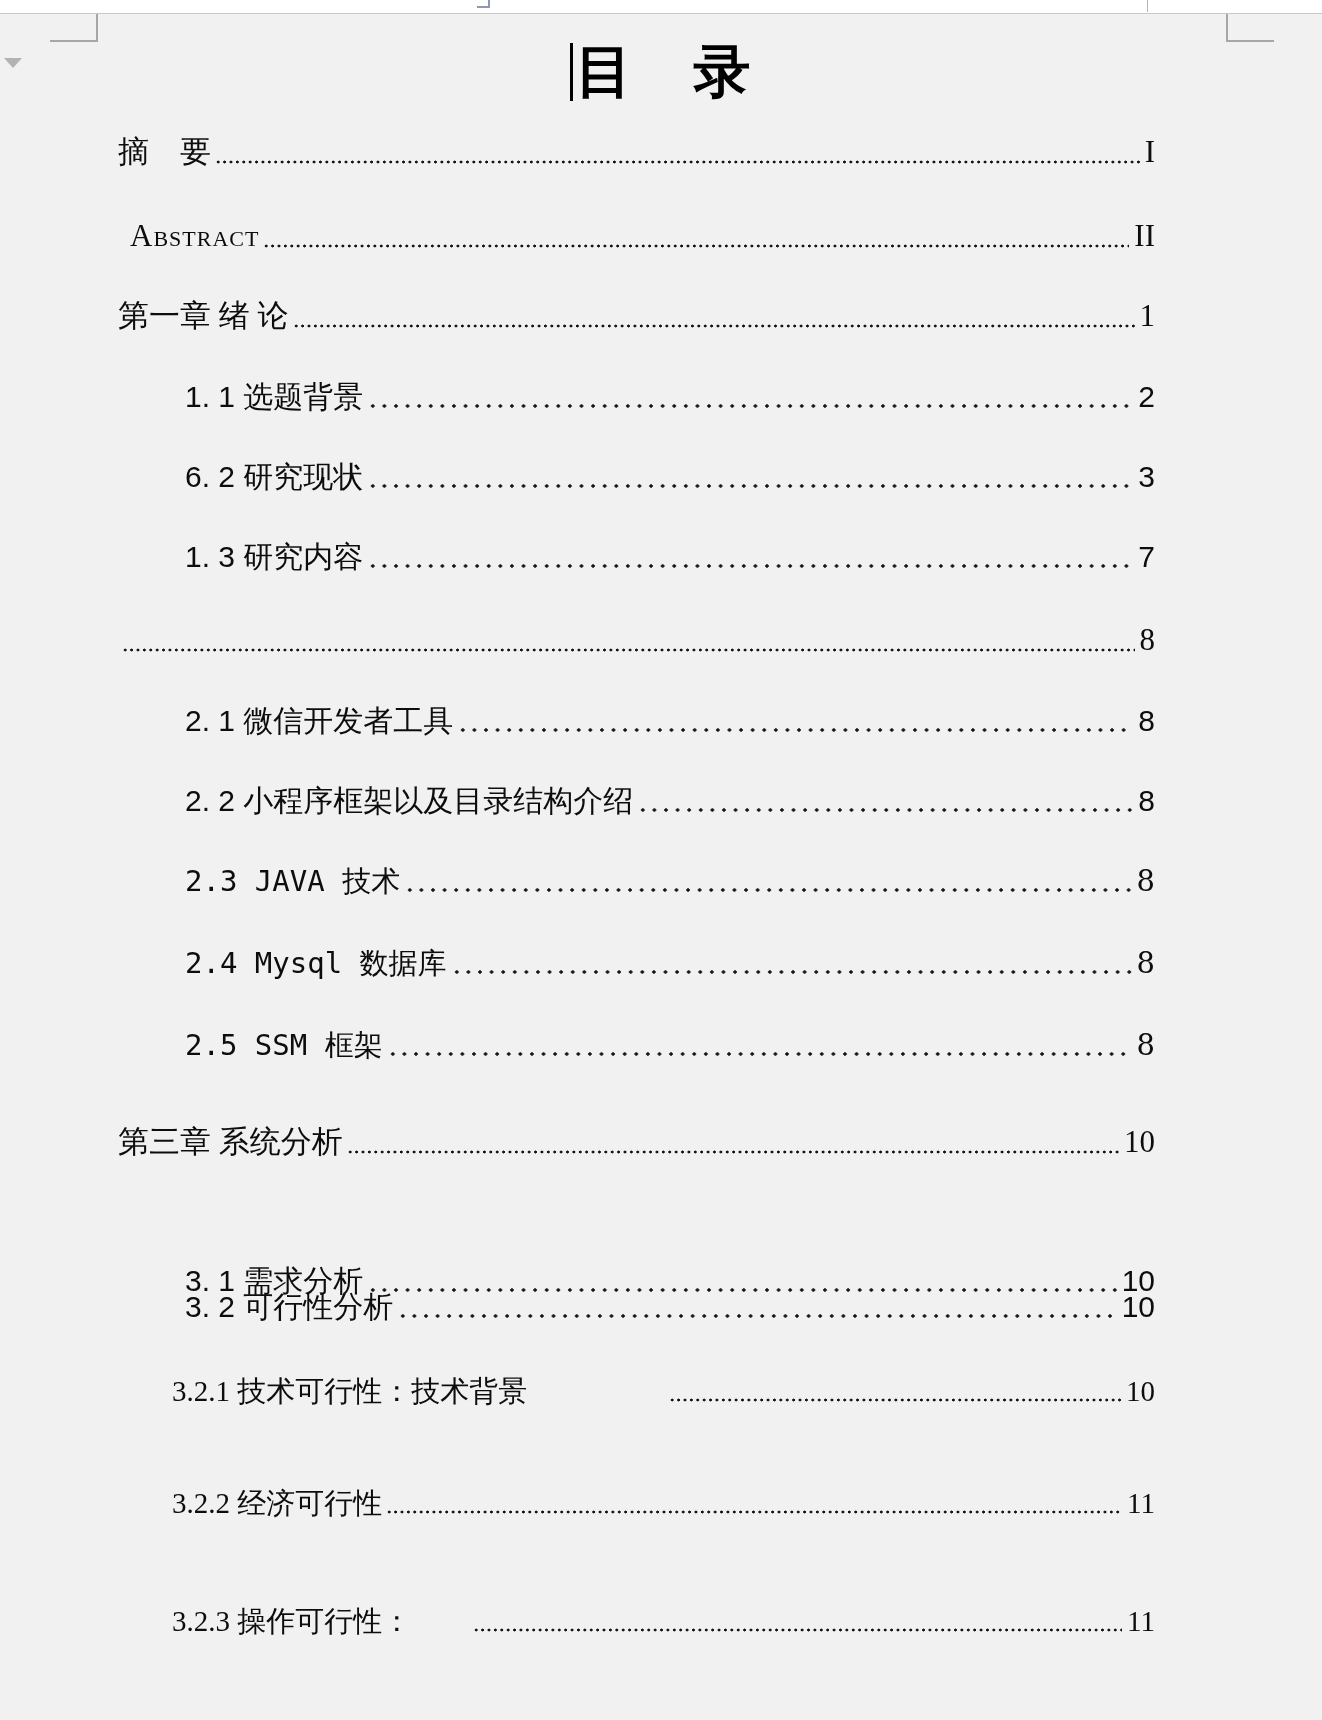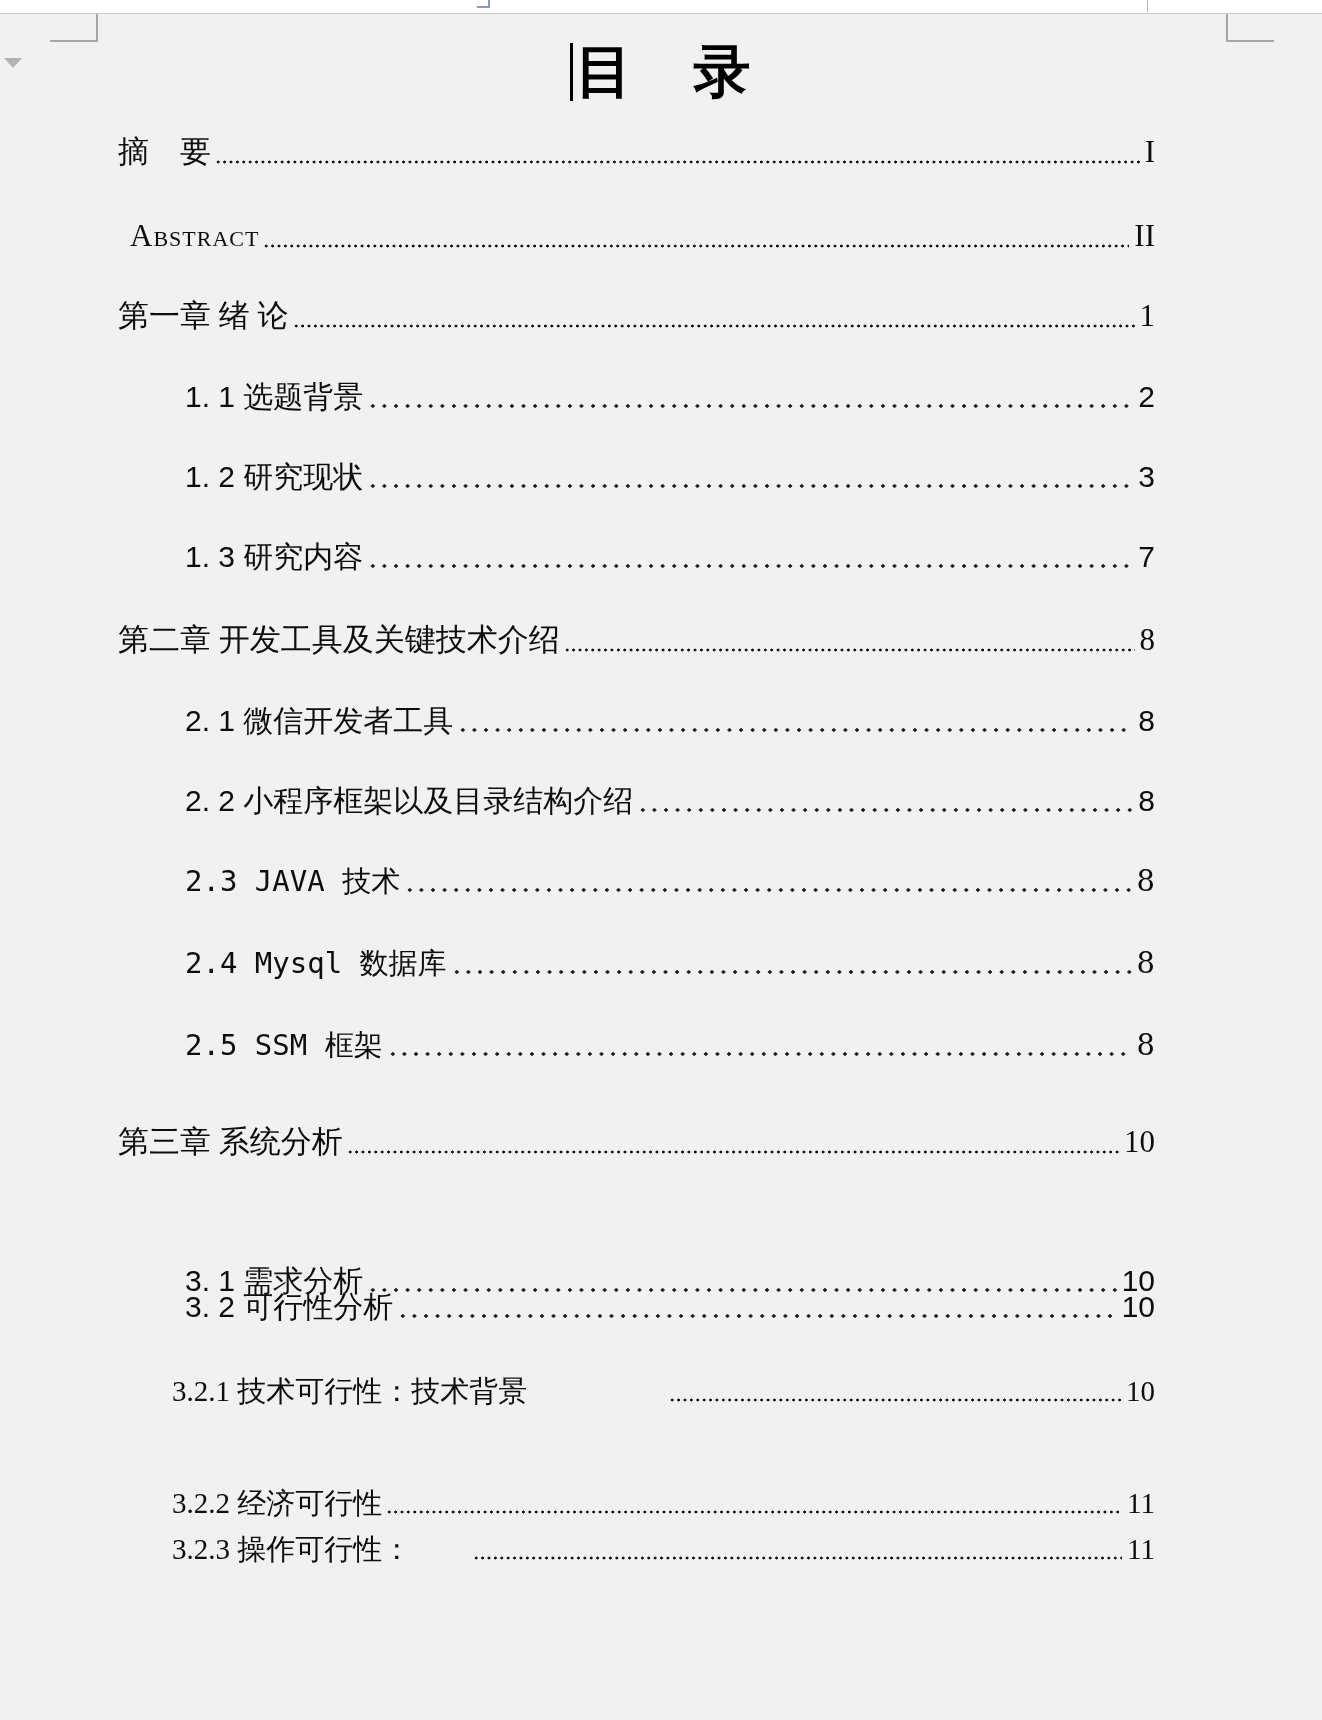--- a/index.html
+++ b/index.html
@@ -80,31 +80,30 @@
         <span class="label">第一章 绪 论</span>
         <span class="leader leader-dense"></span>
         <span class="num">1</span>
       </div>
       <div class="row lv-section f-sans" style="top: 376px;">
         <span class="label">1. 1 选题背景</span>
         <span class="leader leader-spaced"></span>
         <span class="num">2</span>
       </div>
       <div class="row lv-section f-sans" style="top: 456px;">
-        <span class="label">1. 2 研究现状</span>
+        <span class="label">6. 2 研究现状</span>
         <span class="leader leader-spaced"></span>
         <span class="num">3</span>
       </div>
       <div class="row lv-section f-sans" style="top: 536px; text-align: right;">
         <span class="label">1. 3 研究内容</span>
         <span class="leader leader-spaced"></span>
         <span class="num">7</span>
       </div>
       <div class="row lv-chapter f-serif" style="top: 620px;">
-        <span class="label">第二章 开发工具及关键技术介绍</span>
         <span class="leader leader-dense"></span>
         <span class="num">8</span>
       </div>
       <div class="row lv-section f-sans" style="top: 700px;">
         <span class="label">2. 1 微信开发者工具</span>
         <span class="leader leader-spaced"></span>
         <span class="num">8</span>
       </div>
       <div class="row lv-section f-sans" style="top: 780px;">
         <span class="label">2. 2 小程序框架以及目录结构介绍</span>
@@ -145,21 +144,21 @@
         <span class="label">3.2.1 技术可行性：技术背景</span>
         <span class="gap-large"></span>
         <span class="leader leader-dense"></span>
         <span class="num">10</span>
       </div>
       <div class="row lv-subsection f-serif" style="top: 1482px;">
         <span class="label">3.2.2 经济可行性</span>
         <span class="leader leader-dense"></span>
         <span class="num">11</span>
       </div>
-      <div class="row lv-subsection f-serif" style="top: 1528px;">
+      <div class="row lv-subsection f-serif" style="top: 1600px;">
         <span class="label">3.2.3 操作可行性：</span>
         <span class="gap-small"></span>
         <span class="leader leader-dense"></span>
         <span class="num">11</span>
       </div>
     </div>
 
 </div>
 
 </body></html>

